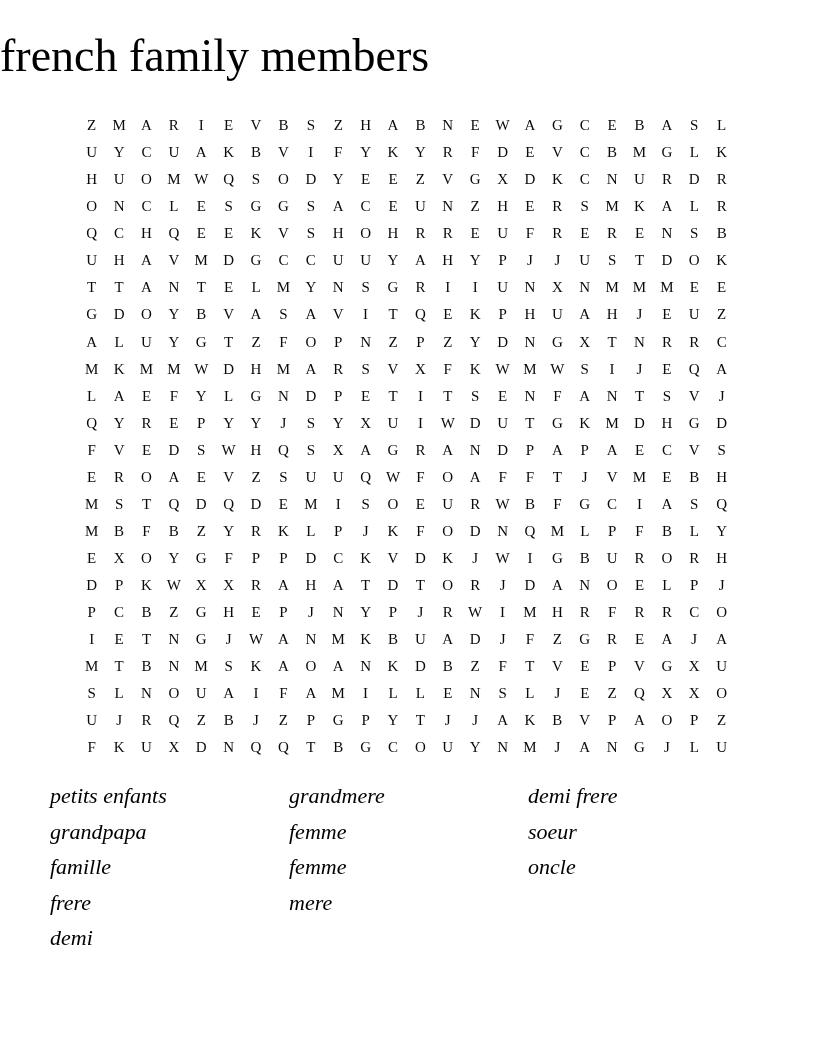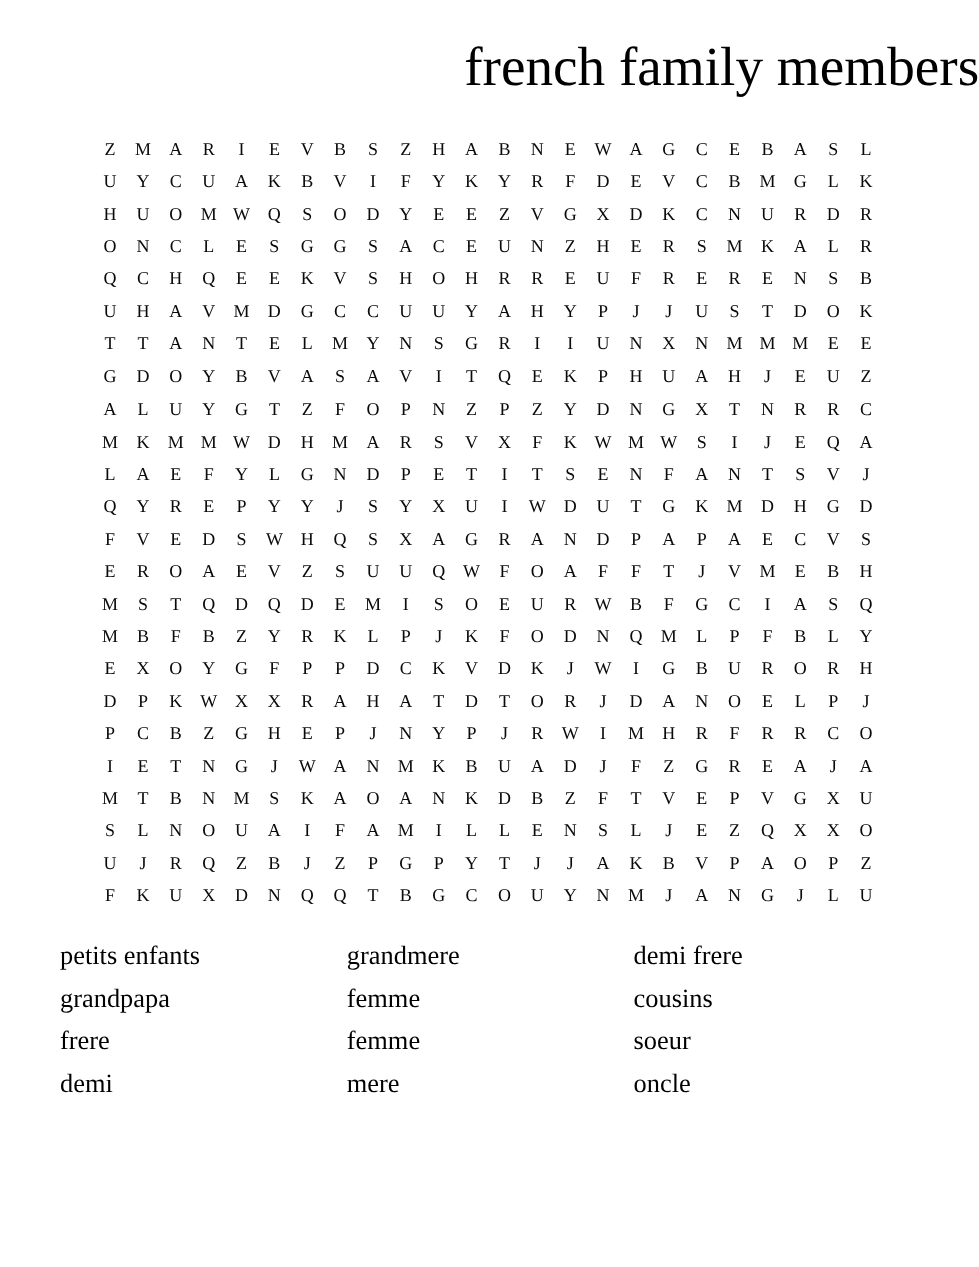--- a/index.html
+++ b/index.html
@@ -18,21 +18,21 @@
   }
   .title {
     position: absolute;
     top: 26px;
     left: 0;
     width: 816px;
     margin: 0;
     font-size: 46px;
     font-weight: 400;
     line-height: 60px;
-    text-align: right;
+    text-align: left;
     color: #000000;
   }
   .grid {
     position: absolute;
     left: 78px;
     top: 112px;
     display: grid;
     grid-template-columns: repeat(24, 27.4px);
     grid-auto-rows: 27.07px;
   }
@@ -44,20 +44,21 @@
     color: #0a0a0a;
   }
   .words {
     position: absolute;
     left: 50px;
     top: 778px;
     display: flex;
   }
   .word-col {
     width: 239px;
+    font-style: italic;
   }
   .word {
     font-size: 22px;
     line-height: 35.6px;
     color: #000000;
     white-space: nowrap;
   }
 </style>
 </head>
 <body>
@@ -639,29 +640,29 @@
       <span class="cell">N</span>
       <span class="cell">G</span>
       <span class="cell">J</span>
       <span class="cell">L</span>
       <span class="cell">U</span>
     </div>
   <div class="words">
       <div class="word-col">
         <div class="word">petits enfants</div>
         <div class="word">grandpapa</div>
+        <div class="word">famille</div>
         <div class="word">frere</div>
         <div class="word">demi</div>
       </div>
       <div class="word-col">
         <div class="word">grandmere</div>
         <div class="word">femme</div>
         <div class="word">femme</div>
         <div class="word">mere</div>
       </div>
       <div class="word-col">
         <div class="word">demi frere</div>
-        <div class="word">cousins</div>
         <div class="word">soeur</div>
         <div class="word">oncle</div>
       </div>
     </div>
 </div>
 
 </body></html>

